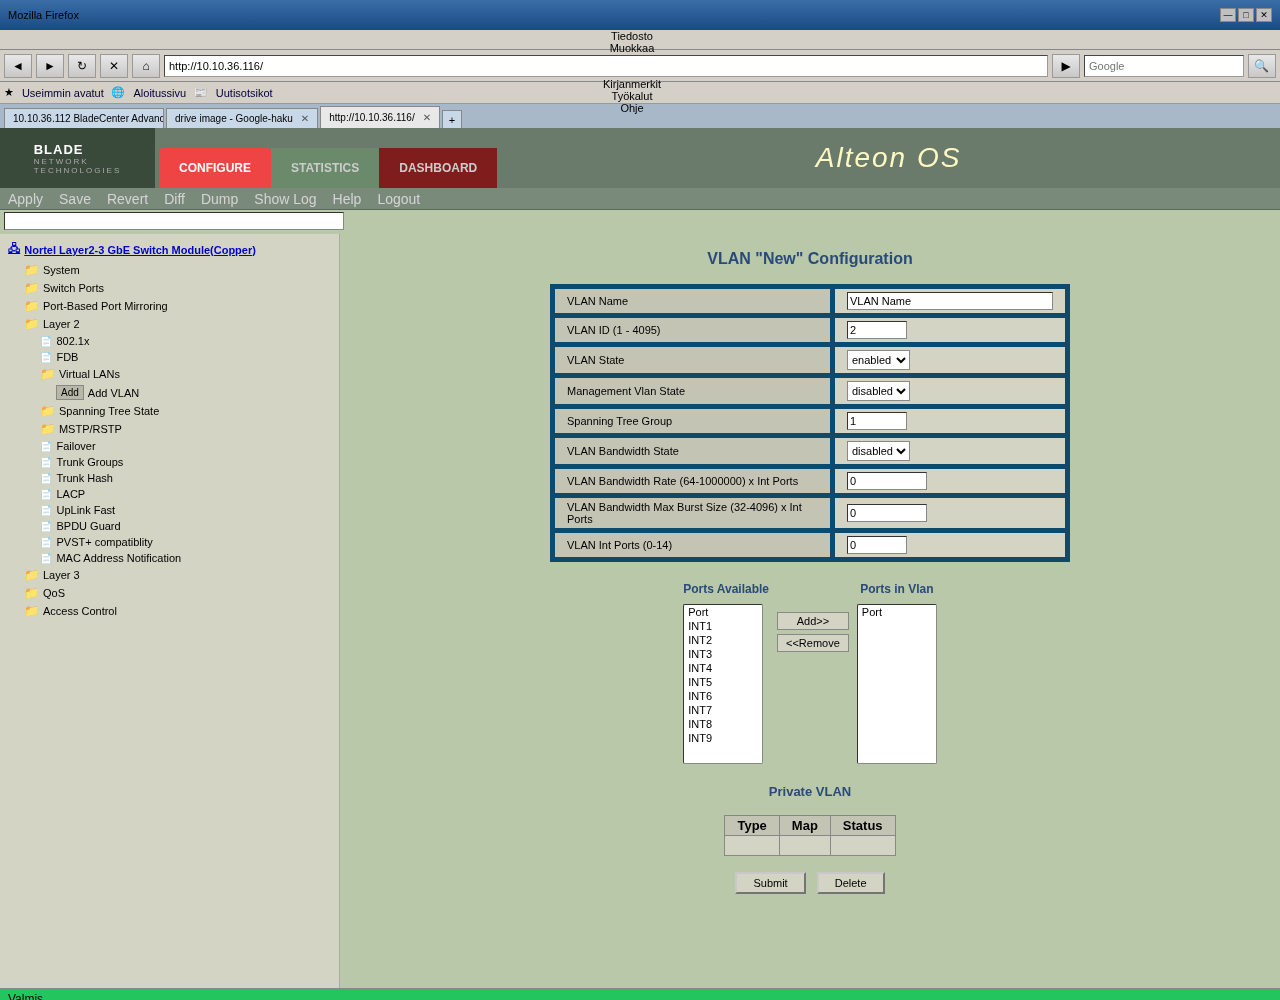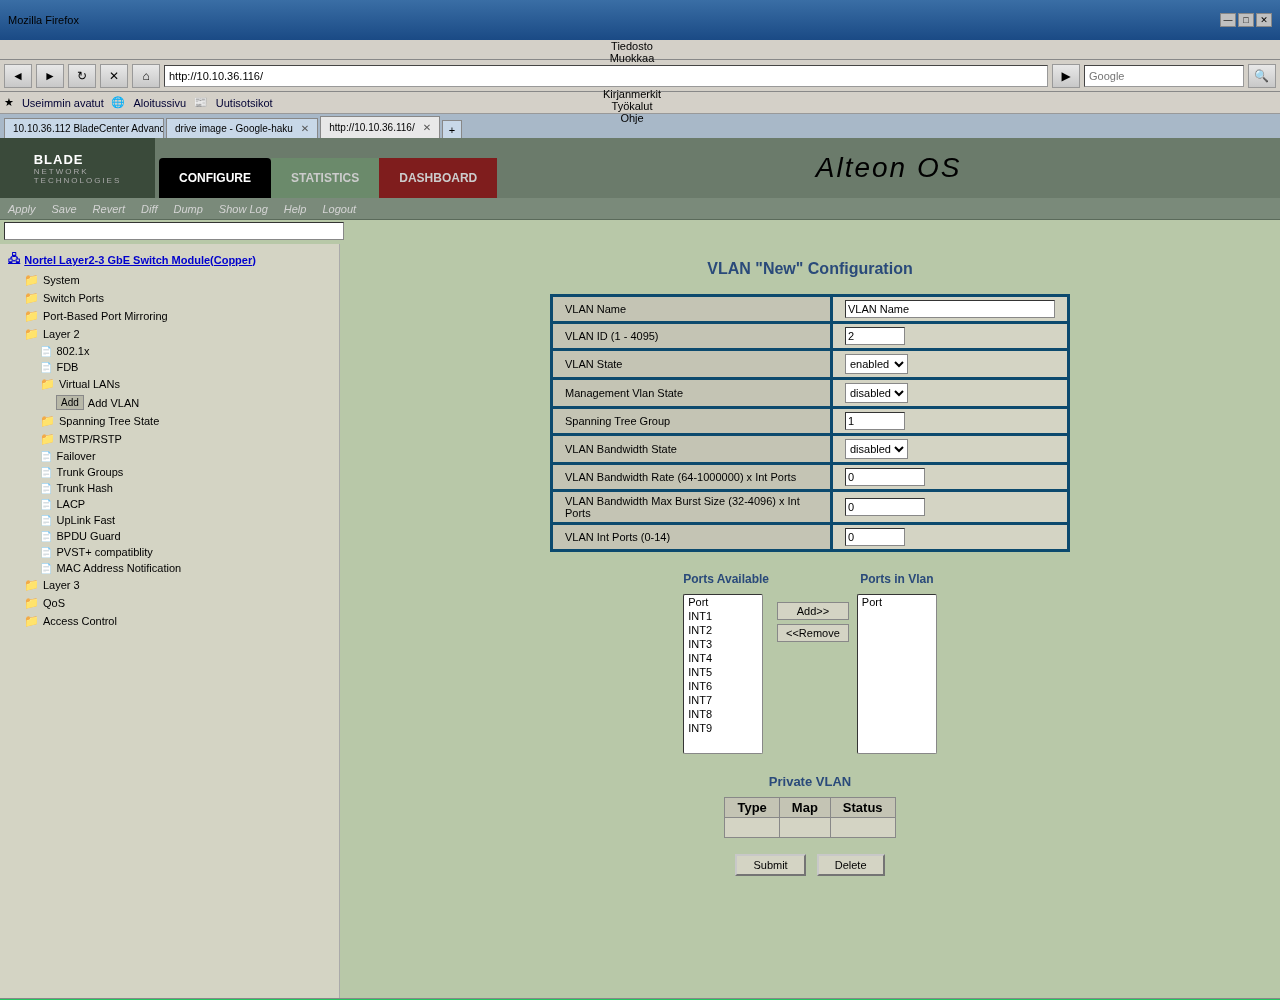--- a/index.html
+++ b/index.html
@@ -1,19 +1,19 @@
 <!DOCTYPE html>
 <html><head>
   <meta charset="utf-8">
   <style>
     * { margin: 0; padding: 0; box-sizing: border-box; }
     body { font-family: Arial, sans-serif; font-size: 11px; background: #c0c0c0; width: 1280px; height: 1000px; overflow: hidden; }
 
     
-    .browser-titlebar { background: linear-gradient(to bottom, #3a6ea5, #1a4a85); height: 40px; display: flex; align-items: center; padding: 0 8px; }
+    .browser-titlebar { background: linear-gradient(to bottom, #3a6ea5, #1a4a85); height: 30px; display: flex; align-items: center; padding: 0 8px; }
     .browser-titlebar-controls { margin-left: auto; display: flex; gap: 2px; }
     .browser-titlebar-btn { width: 16px; height: 14px; background: #c0c0c0; border: 1px solid #888; font-size: 9px; display: flex; align-items: center; justify-content: center; cursor: pointer; }
 
     .browser-menubar { background: #d4d0c8; height: 20px; display: flex; align-items: center; padding: 0 4px; border-bottom: 1px solid #888; flex-direction: column; }
     .browser-menubar span { margin-right: 16px; font-size: 11px; cursor: pointer; color: #000; }
 
     .browser-toolbar { background: #d4d0c8; height: 32px; display: flex; align-items: center; padding: 2px 4px; border-bottom: 1px solid #888; gap: 4px; }
     .nav-btn { width: 28px; height: 24px; background: linear-gradient(to bottom, #e8e8e8, #c8c8c8); border: 1px solid #999; cursor: pointer; display: flex; align-items: center; justify-content: center; font-size: 12px; }
     .address-bar { flex: 1; height: 22px; border: 1px inset #999; background: white; padding: 0 4px; font-size: 11px; }
     .search-bar { width: 160px; height: 22px; border: 1px inset #999; background: white; padding: 0 4px; font-size: 11px; }
@@ -30,29 +30,29 @@
     
     .app-container { background: #8a9a7a; height: calc(1000px - 22px - 20px - 32px - 22px - 24px - 20px); display: flex; flex-direction: column; }
 
     
     .app-header { background: #6b7b6b; height: 60px; display: flex; align-items: stretch; }
     .logo-area { width: 155px; background: #3a4a3a; display: flex; align-items: center; justify-content: center; padding: 4px; }
     .logo-text { color: white; font-size: 13px; font-weight: bold; letter-spacing: 1px; }
     .logo-sub { color: #aaa; font-size: 8px; letter-spacing: 2px; }
     .nav-tabs { display: flex; align-items: flex-end; padding-left: 4px; }
     .nav-tab { height: 40px; padding: 0 20px; display: flex; align-items: center; font-size: 12px; font-weight: bold; cursor: pointer; color: white; }
-    .nav-tab.active { background: #000000; color: white; border-radius: 4px 4px 0 0; }
+    .nav-tab.active { background: #ef4444; color: white; border-radius: 4px 4px 0 0; }
     .nav-tab.stats { background: #6b8a6b; color: #ccc; }
     .nav-tab.dashboard { background: #7f1d1d; color: #ccc; }
     .app-title-area { flex: 1; display: flex; align-items: center; justify-content: center; }
-    .app-title { font-size: 28px; color: #000000; font-style: italic; letter-spacing: 2px; }
+    .app-title { font-size: 28px; color: #fef9c3; font-style: italic; letter-spacing: 2px; }
 
     
     .sub-nav { background: #7a8a7a; height: 22px; display: flex; align-items: center; padding: 0 8px; gap: 16px; border-bottom: 1px solid #5a6a5a; }
-    .sub-nav a { color: #d4d4d4; font-size: 11px; text-decoration: none; cursor: pointer; font-style: italic; }
+    .sub-nav a { color: #d4d4d4; font-size: 14px; text-decoration: none; cursor: pointer; }
 
     
     .search-row { background: #b8c8a8; height: 24px; padding: 2px 4px; }
     .search-input { width: 340px; height: 18px; border: 1px inset #888; background: white; }
 
     
     .main-layout { display: flex; flex: 1; overflow: hidden; }
 
     
     .sidebar { width: 340px; background: #d4d4c4; border-right: 1px solid #aaa; overflow-y: auto; padding: 4px 0; }
@@ -64,36 +64,36 @@
     .indent-2 { padding-left: 40px; }
     .indent-3 { padding-left: 56px; }
 
     
     .content-area { flex: 1; background: #b8c8a8; overflow-y: auto; padding: 16px; }
 
     .page-title { text-align: center; font-size: 16px; font-weight: bold; color: #2a4a7a; margin-bottom: 16px; }
 
     
     .config-table { width: 520px; margin: 0 auto 20px auto; border-collapse: collapse; }
-    .config-table tr td { border: 3px solid #0c4a6e; padding: 3px 12px; background: #d4d4c4; font-size: 11px; }
+    .config-table tr td { border: 5px solid #0c4a6e; padding: 3px 12px; background: #d4d4c4; font-size: 11px; }
     .config-table tr td:first-child { background: #c4c4b4; width: 280px; }
     .config-table input[type=text] { width: 100%; border: 1px inset #888; background: white; height: 18px; padding: 0 2px; font-size: 11px; }
     .config-table select { border: 1px solid #888; background: white; height: 20px; font-size: 11px; }
 
     
     .ports-section { display: flex; align-items: flex-start; justify-content: center; gap: 8px; margin-bottom: 20px; }
     .ports-label { font-size: 12px; color: #2a4a7a; font-weight: bold; text-align: center; margin-bottom: 8px; }
     .ports-list { border: 1px inset #888; background: white; width: 80px; height: 160px; overflow-y: scroll; font-size: 11px; }
     .ports-list option { padding: 1px 4px; }
     .ports-controls { display: flex; flex-direction: column; gap: 4px; justify-content: center; margin-top: 30px; }
     .ports-controls button { font-size: 11px; padding: 2px 8px; cursor: pointer; background: #d4d4c4; border: 1px solid #888; }
 
     
     .private-vlan-section { text-align: center; margin-bottom: 16px; }
-    .private-vlan-title { font-size: 13px; color: #2a4a7a; font-weight: bold; margin-bottom: 8px; }
+    .private-vlan-title { font-size: 13px; color: #2a4a7a; font-weight: bold; margin-bottom: 16px; }
     .pvlan-table { margin: 0 auto; border-collapse: collapse; }
     .pvlan-table th, .pvlan-table td { border: 1px solid #888; padding: 2px 12px; background: #d4d4c4; font-size: 13px; }
     .pvlan-table th { background: #c4c4b4; }
 
     
     .action-buttons { text-align: center; margin-top: 12px; }
     .action-buttons button { margin: 0 4px; padding: 3px 16px; font-size: 11px; cursor: pointer; background: #d4d4c4; border: 2px outset #c8c8c8; }
 
     
     .status-bar { background: #22c55e; height: 20px; border-top: 1px solid #888; display: flex; align-items: center; padding: 0 8px; font-size: 12px; }

